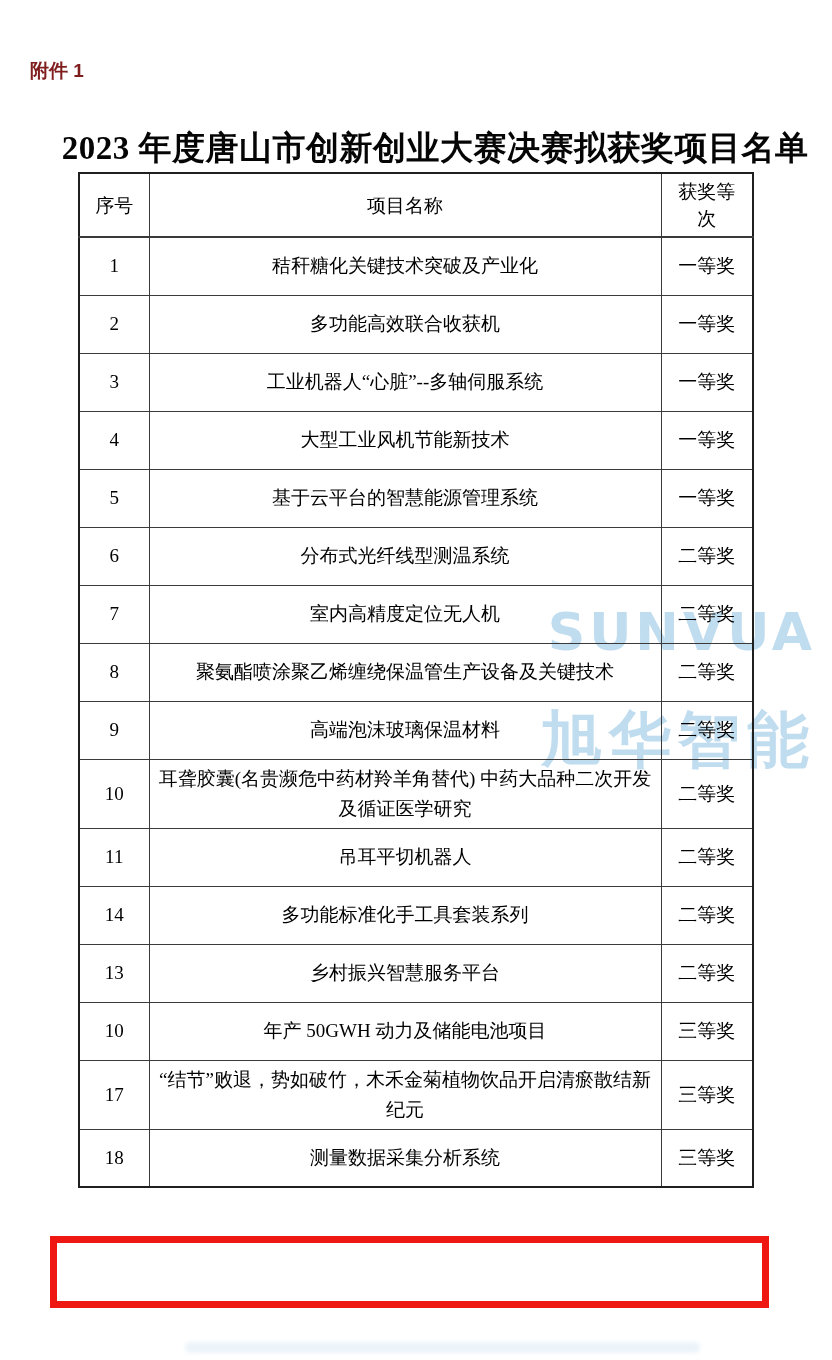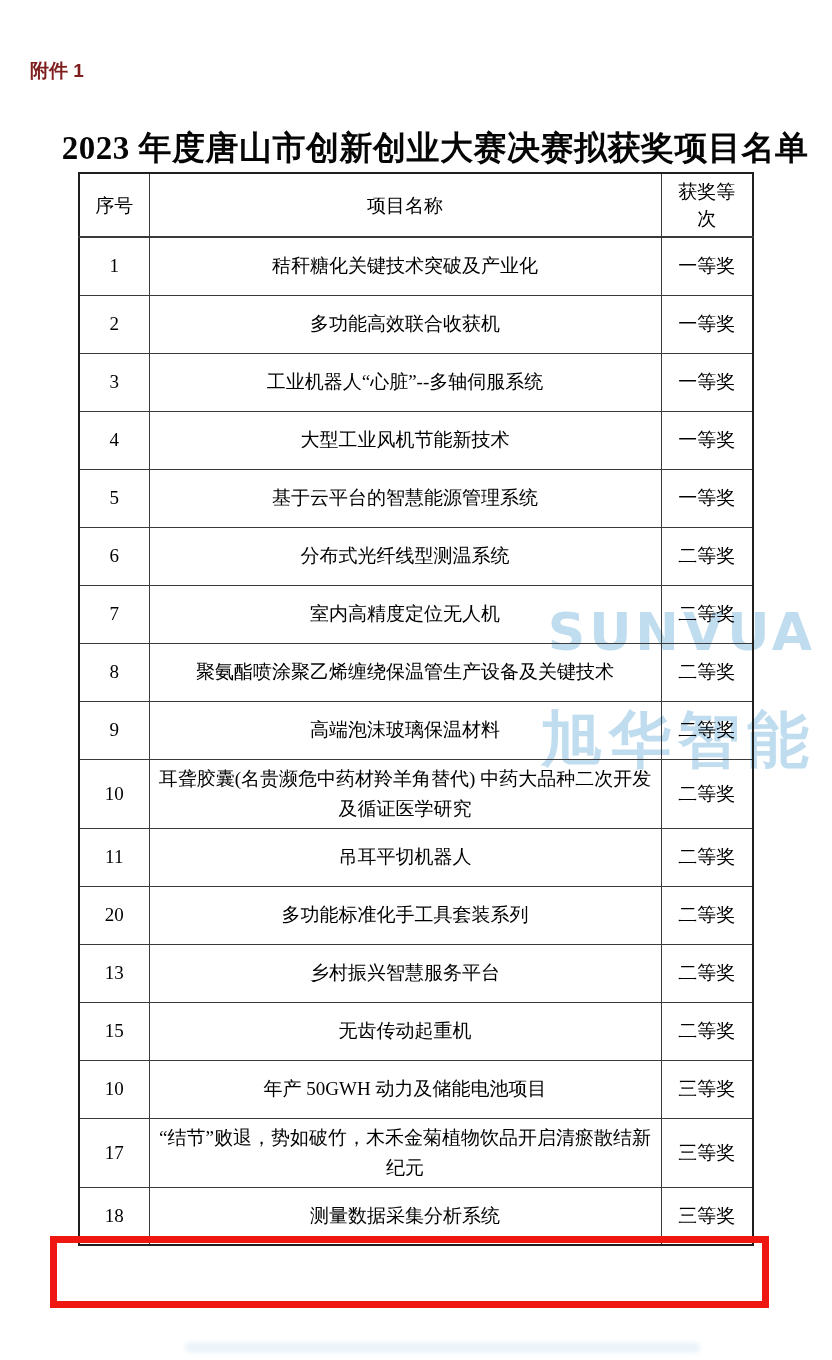--- a/index.html
+++ b/index.html
@@ -178,32 +178,27 @@
     <td>10</td>
     <td>耳聋胶囊(名贵濒危中药材羚羊角替代) 中药大品种二次开发及循证医学研究</td>
     <td>二等奖</td>
   </tr>
         <tr>
     <td>11</td>
     <td>吊耳平切机器人</td>
     <td>二等奖</td>
   </tr>
         <tr>
-    <td>20</td>
+    <td>14</td>
     <td>多功能标准化手工具套装系列</td>
     <td>二等奖</td>
   </tr>
         <tr>
     <td>13</td>
     <td>乡村振兴智慧服务平台</td>
-    <td>二等奖</td>
-  </tr>
-        <tr>
-    <td>15</td>
-    <td>无齿传动起重机</td>
     <td>二等奖</td>
   </tr>
         <tr>
     <td>10</td>
     <td>年产 50GWH 动力及储能电池项目</td>
     <td>三等奖</td>
   </tr>
         <tr>
     <td>17</td>
     <td>“结节”败退，势如破竹，木禾金菊植物饮品开启清瘀散结新纪元</td>

